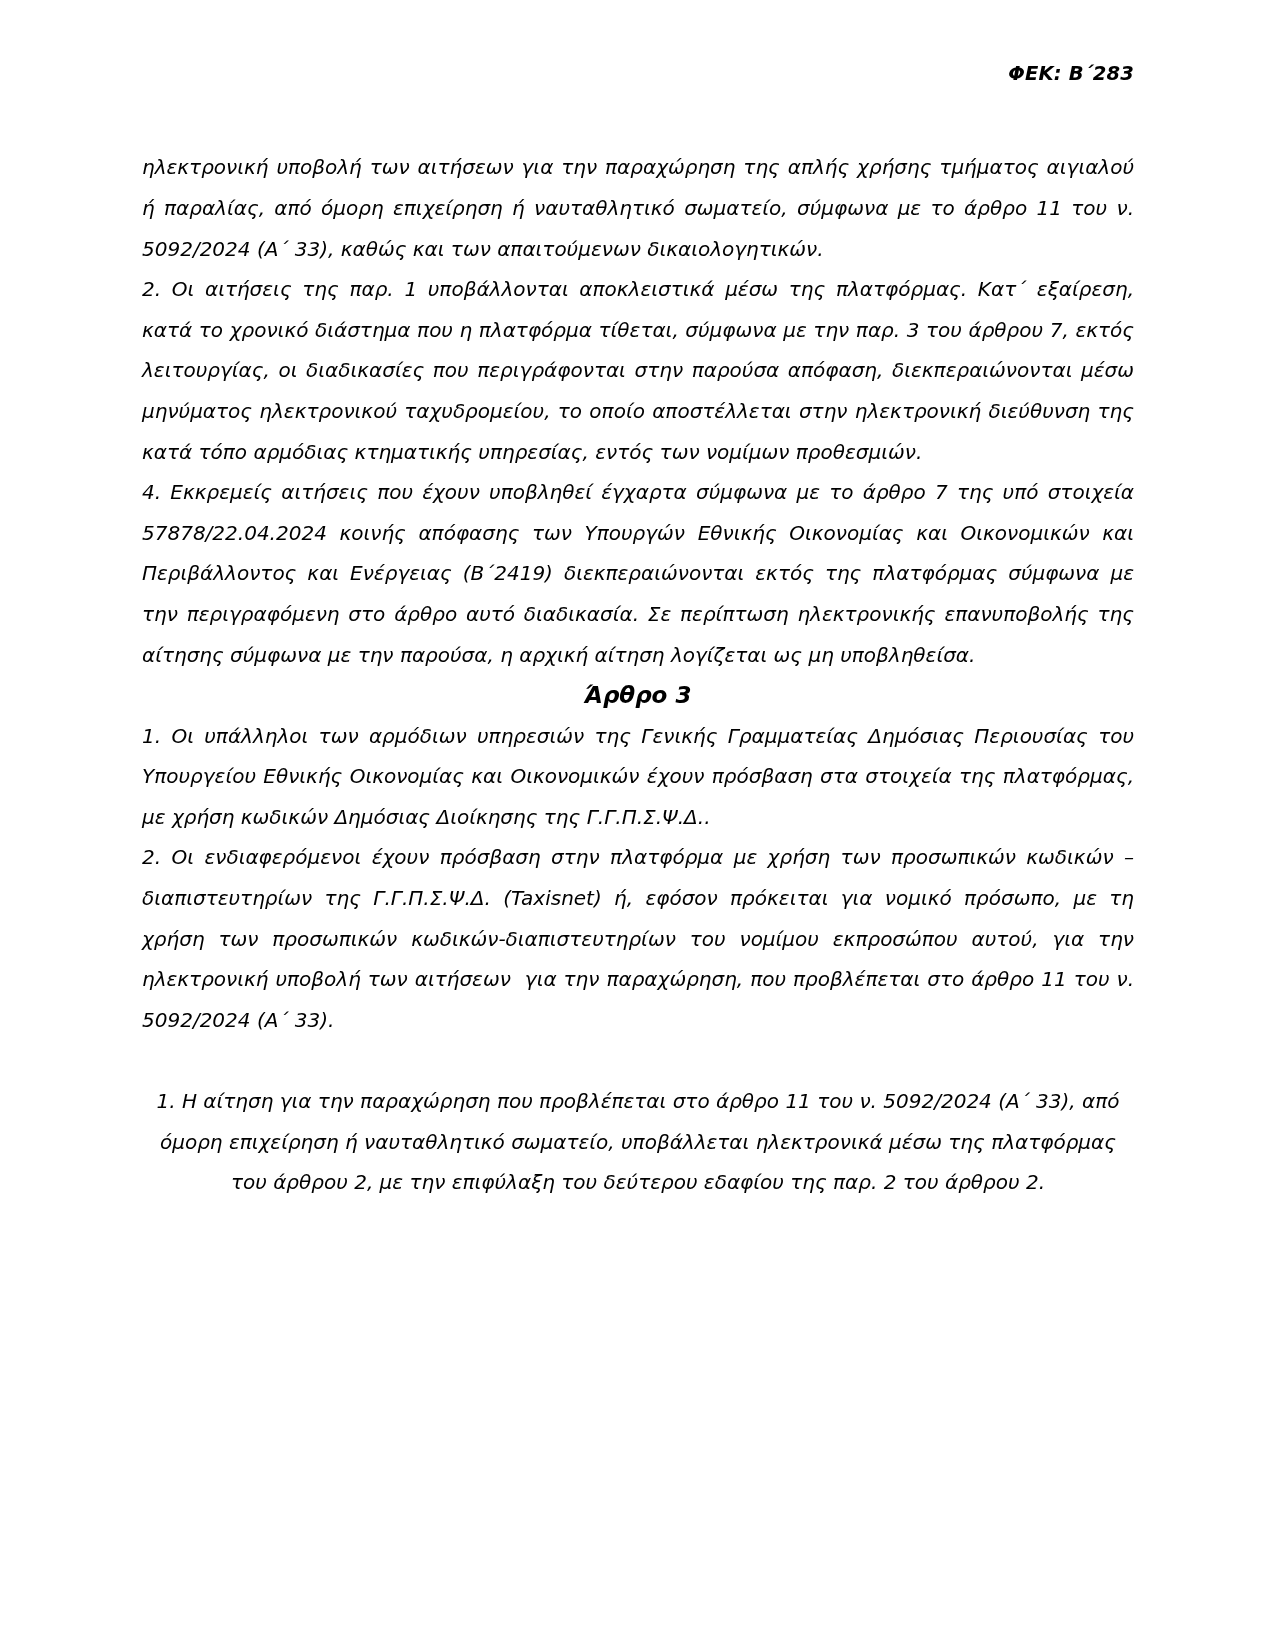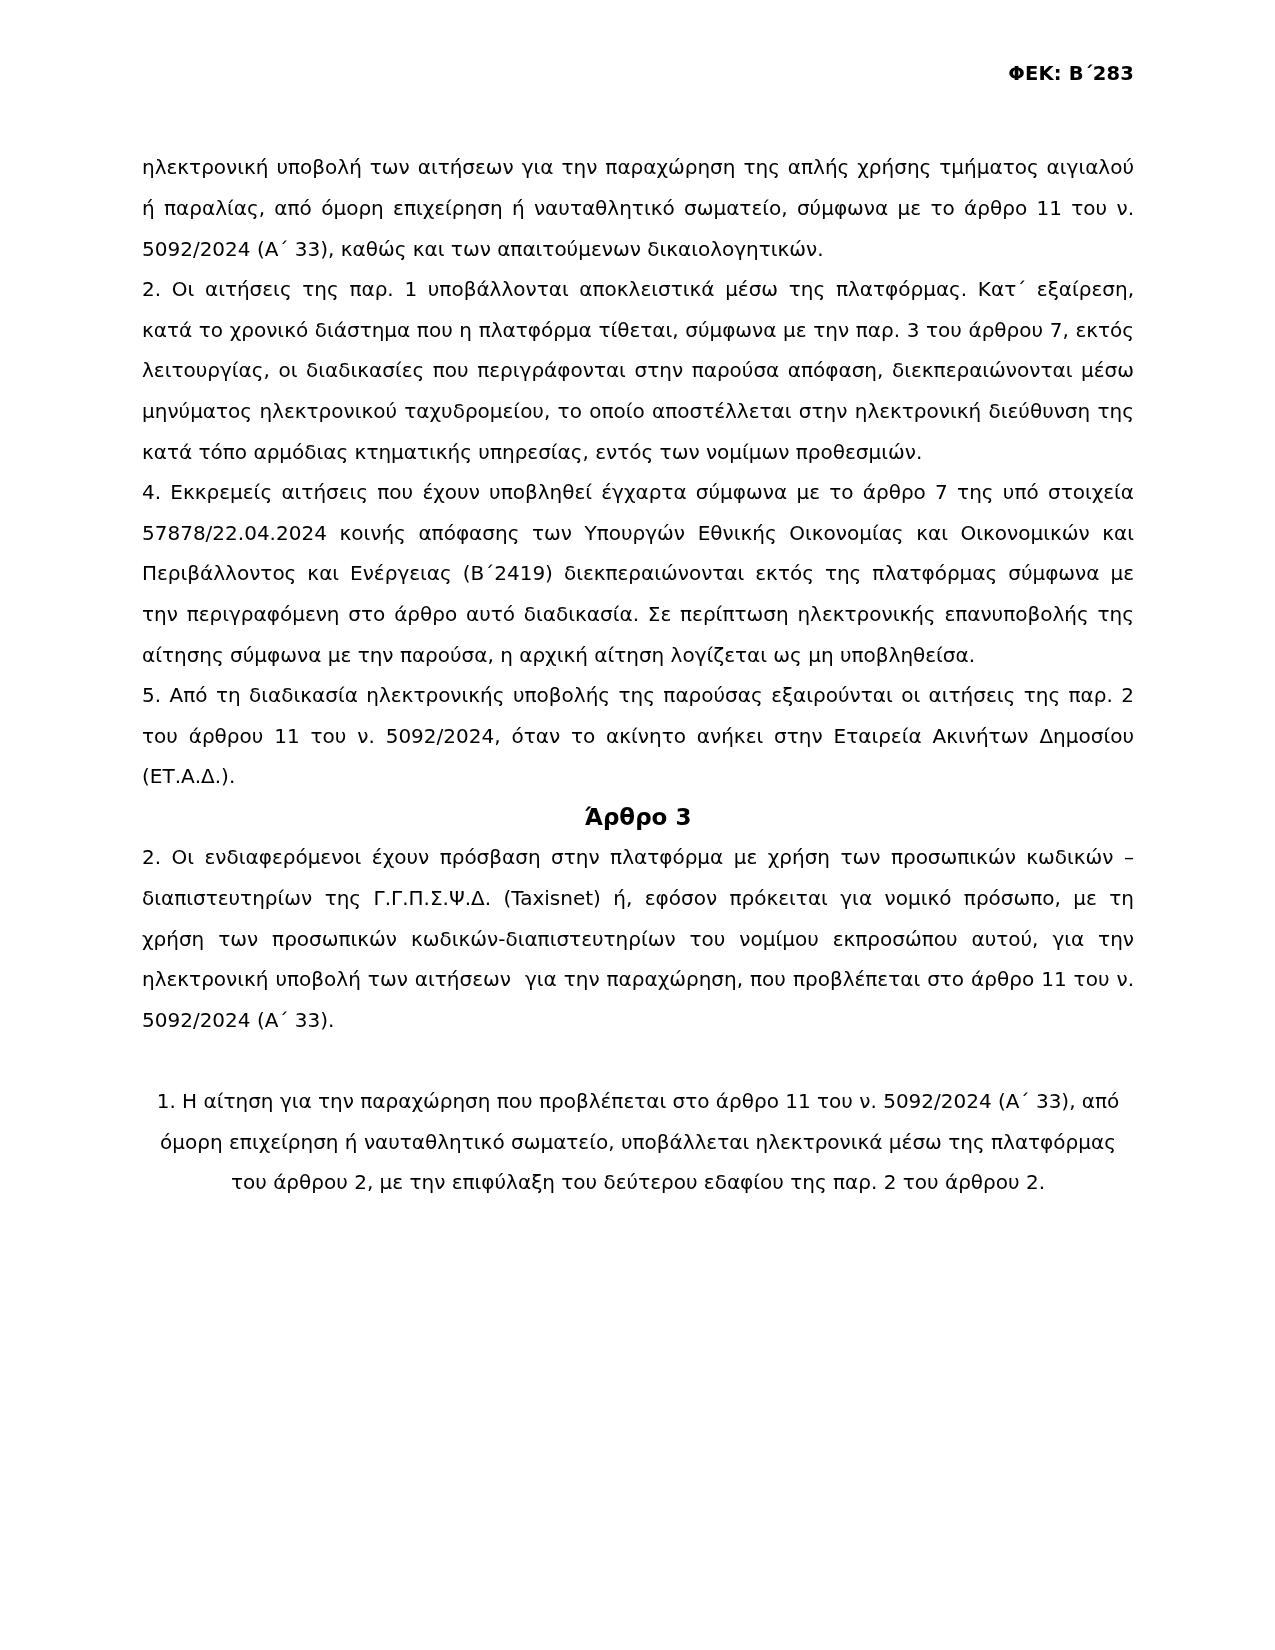--- a/index.html
+++ b/index.html
@@ -13,20 +13,21 @@
     color: #000000;
   }
   .page {
     position: relative;
     width: 1275px;
     height: 1310px;
     margin: 0 auto;
     background: #ffffff;
     box-sizing: border-box;
     overflow: hidden;
+    font-style: italic;
   }
   .content {
     position: absolute;
     left: 142px;
     top: 62px;
     width: 992px;
   }
   .doc-header {
     text-align: right;
     font-weight: bold;
@@ -75,25 +76,25 @@
 
     <div class="doc-header">ΦΕΚ: Β΄283</div>
 
     <p class="body-block">ηλεκτρονική υποβολή των αιτήσεων για την παραχώρηση της απλής χρήσης τμήματος αιγιαλού ή παραλίας, από όμορη επιχείρηση ή ναυταθλητικό σωματείο, σύμφωνα με το άρθρο 11 του ν. 5092/2024 (Α΄ 33), καθώς και των απαιτούμενων δικαιολογητικών.</p>
 
     <p class="body-block">2. Οι αιτήσεις της παρ. 1 υποβάλλονται αποκλειστικά μέσω της πλατφόρμας. Κατ΄ εξαίρεση, κατά το χρονικό διάστημα που η πλατφόρμα τίθεται, σύμφωνα με την παρ. 3 του άρθρου 7, εκτός λειτουργίας, οι διαδικασίες που περιγράφονται στην παρούσα απόφαση, διεκπεραιώνονται μέσω μηνύματος ηλεκτρονικού ταχυδρομείου, το οποίο αποστέλλεται στην ηλεκτρονική διεύθυνση της κατά τόπο αρμόδιας κτηματικής υπηρεσίας, εντός των νομίμων προθεσμιών.</p>
 
 
     <p class="body-block">4. Εκκρεμείς αιτήσεις που έχουν υποβληθεί έγχαρτα σύμφωνα με το άρθρο 7 της υπό στοιχεία 57878/22.04.2024 κοινής απόφασης των Υπουργών Εθνικής Οικονομίας και Οικονομικών και Περιβάλλοντος και Ενέργειας (Β΄2419) διεκπεραιώνονται εκτός της πλατφόρμας σύμφωνα με την περιγραφόμενη στο άρθρο αυτό διαδικασία. Σε περίπτωση ηλεκτρονικής επανυποβολής της αίτησης σύμφωνα με την παρούσα, η αρχική αίτηση λογίζεται ως μη υποβληθείσα.</p>
 
-    <p class="body-block">5. Από τη διαδικασία ηλεκτρονικής υποβολής της παρούσας εξαιρούνται οι αιτήσεις της παρ. 2 του άρθρου 11 του ν. 5092/2024, όταν το ακίνητο ανήκει στην Εταιρεία Ακινήτων Δημοσίου (ΕΤ.Α.Δ.).</p>
 
     <div class="heading">Άρθρο 3</div>
 
 
+    <p class="body-block">1. Οι υπάλληλοι των αρμόδιων υπηρεσιών της Γενικής Γραμματείας Δημόσιας Περιουσίας του Υπουργείου Εθνικής Οικονομίας και Οικονομικών έχουν πρόσβαση στα στοιχεία της πλατφόρμας, με χρήση κωδικών Δημόσιας Διοίκησης της Γ.Γ.Π.Σ.Ψ.Δ..</p>
 
     <p class="body-block">2. Οι ενδιαφερόμενοι έχουν πρόσβαση στην πλατφόρμα με χρήση των προσωπικών κωδικών – διαπιστευτηρίων της Γ.Γ.Π.Σ.Ψ.Δ. (Taxisnet) ή, εφόσον πρόκειται για νομικό πρόσωπο, με τη χρήση των προσωπικών κωδικών-διαπιστευτηρίων του νομίμου εκπροσώπου αυτού, για την ηλεκτρονική υποβολή των αιτήσεων  για την παραχώρηση, που προβλέπεται στο άρθρο 11 του ν. 5092/2024 (Α΄ 33).</p>
 
     <div class="gap-block"></div>
 
 
 
     <p class="body-block nojustify">1. Η αίτηση για την παραχώρηση που προβλέπεται στο άρθρο 11 του ν. 5092/2024 (Α΄ 33), από όμορη επιχείρηση ή ναυταθλητικό σωματείο, υποβάλλεται ηλεκτρονικά μέσω της πλατφόρμας του άρθρου 2, με την επιφύλαξη του δεύτερου εδαφίου της παρ. 2 του άρθρου 2.</p>
 
   </div>

